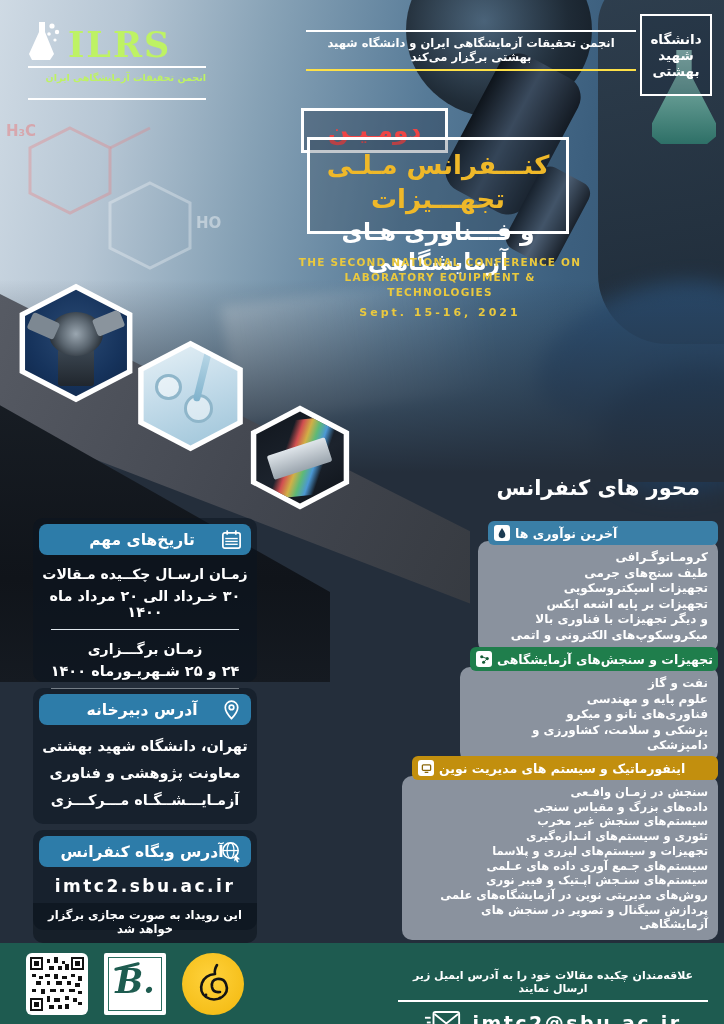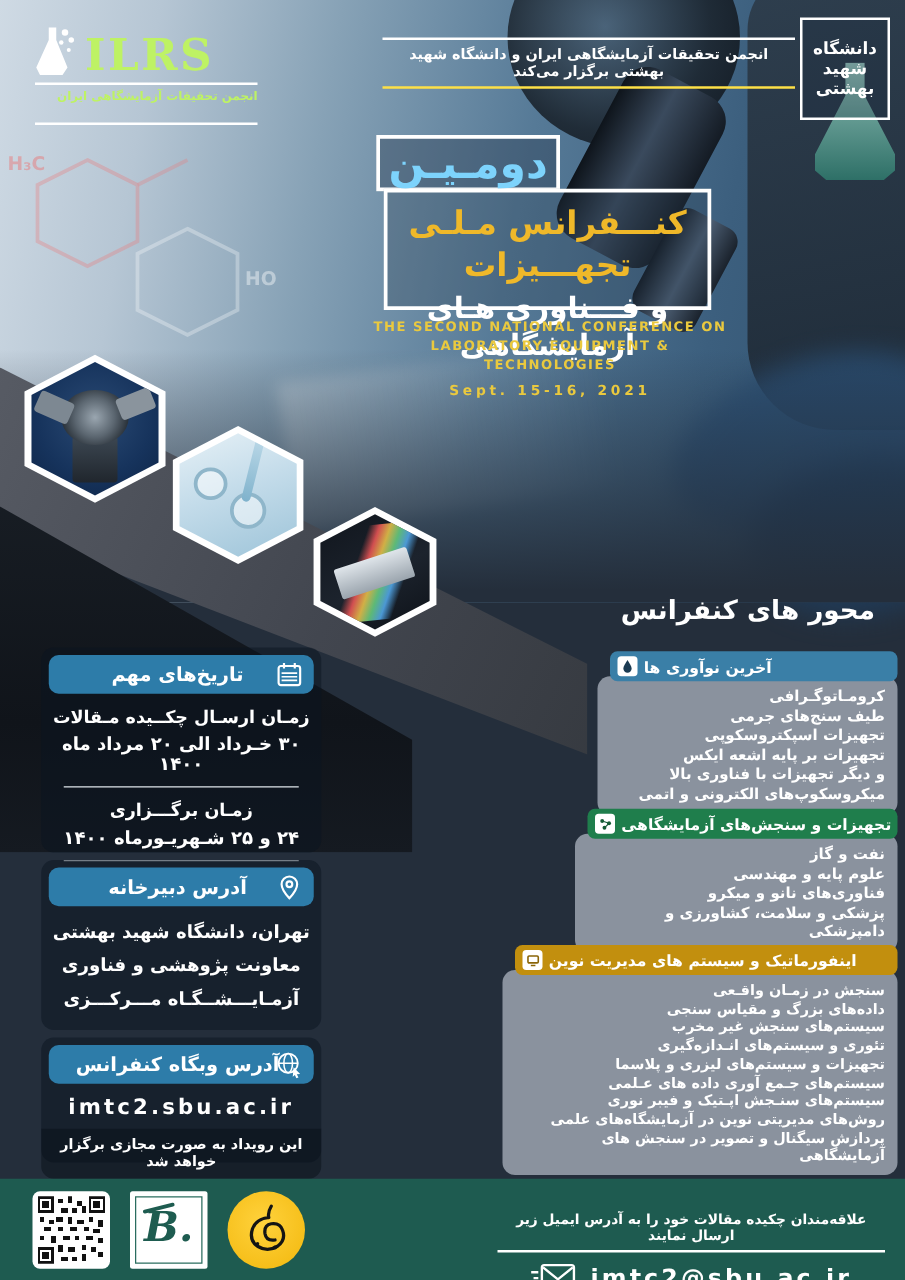--- a/index.html
+++ b/index.html
@@ -75,22 +75,22 @@
   .organizer-line { position:absolute; left:306px; top:30px; width:330px; direction:rtl; text-align:center;
           color:#fff; font-size:11.5px; font-weight:bold; padding:4px 2px 5px;
           border-top:2px solid #fff; border-bottom:2px solid #fde047; }
   .sbu-logo { position:absolute; right:12px; top:14px; width:72px; height:82px; border:2.5px solid #fff;
           background:rgba(22,40,58,.25); display:flex; flex-direction:column; align-items:center; justify-content:center;
           color:#fff; font-weight:bold; font-size:13.5px; line-height:1.2; text-align:center; direction:rtl; }
 
   
   .ordinal-box { position:absolute; left:301px; top:108px; width:147px; height:45px; border:3.5px solid #fff;
           background:rgba(40,56,76,.38); display:flex; align-items:center; justify-content:center;
-          color:#7dd3fc; font-weight:bold; font-size:34px; direction:rtl; }
-  .title-box { position:absolute; left:307px; top:151px; width:262px; height:97px; border:3.5px solid #fff;
+          color:#ef4444; font-weight:bold; font-size:25px; direction:rtl; }
+  .title-box { position:absolute; left:307px; top:137px; width:262px; height:97px; border:3.5px solid #fff;
           background:rgba(40,56,76,.28); direction:rtl; text-align:center; padding-top:9px; }
   .title-l1 { color:#efb829; font-weight:bold; font-size:26px; line-height:1.3; }
   .title-l2 { color:#fff; font-weight:bold; font-size:23.5px; line-height:1.3; }
   .en-subtitle { position:absolute; left:296px; top:255px; width:288px; text-align:center;
           color:#eac93e; font-weight:bold; font-size:10.5px; letter-spacing:1.2px; line-height:15px; }
   .en-date { margin-top:5px; font-size:11px; letter-spacing:3px; }
 
   
   .topics-heading { position:absolute; right:24px; top:476px; direction:rtl;
           color:#fff; font-weight:bold; font-size:21px; }

